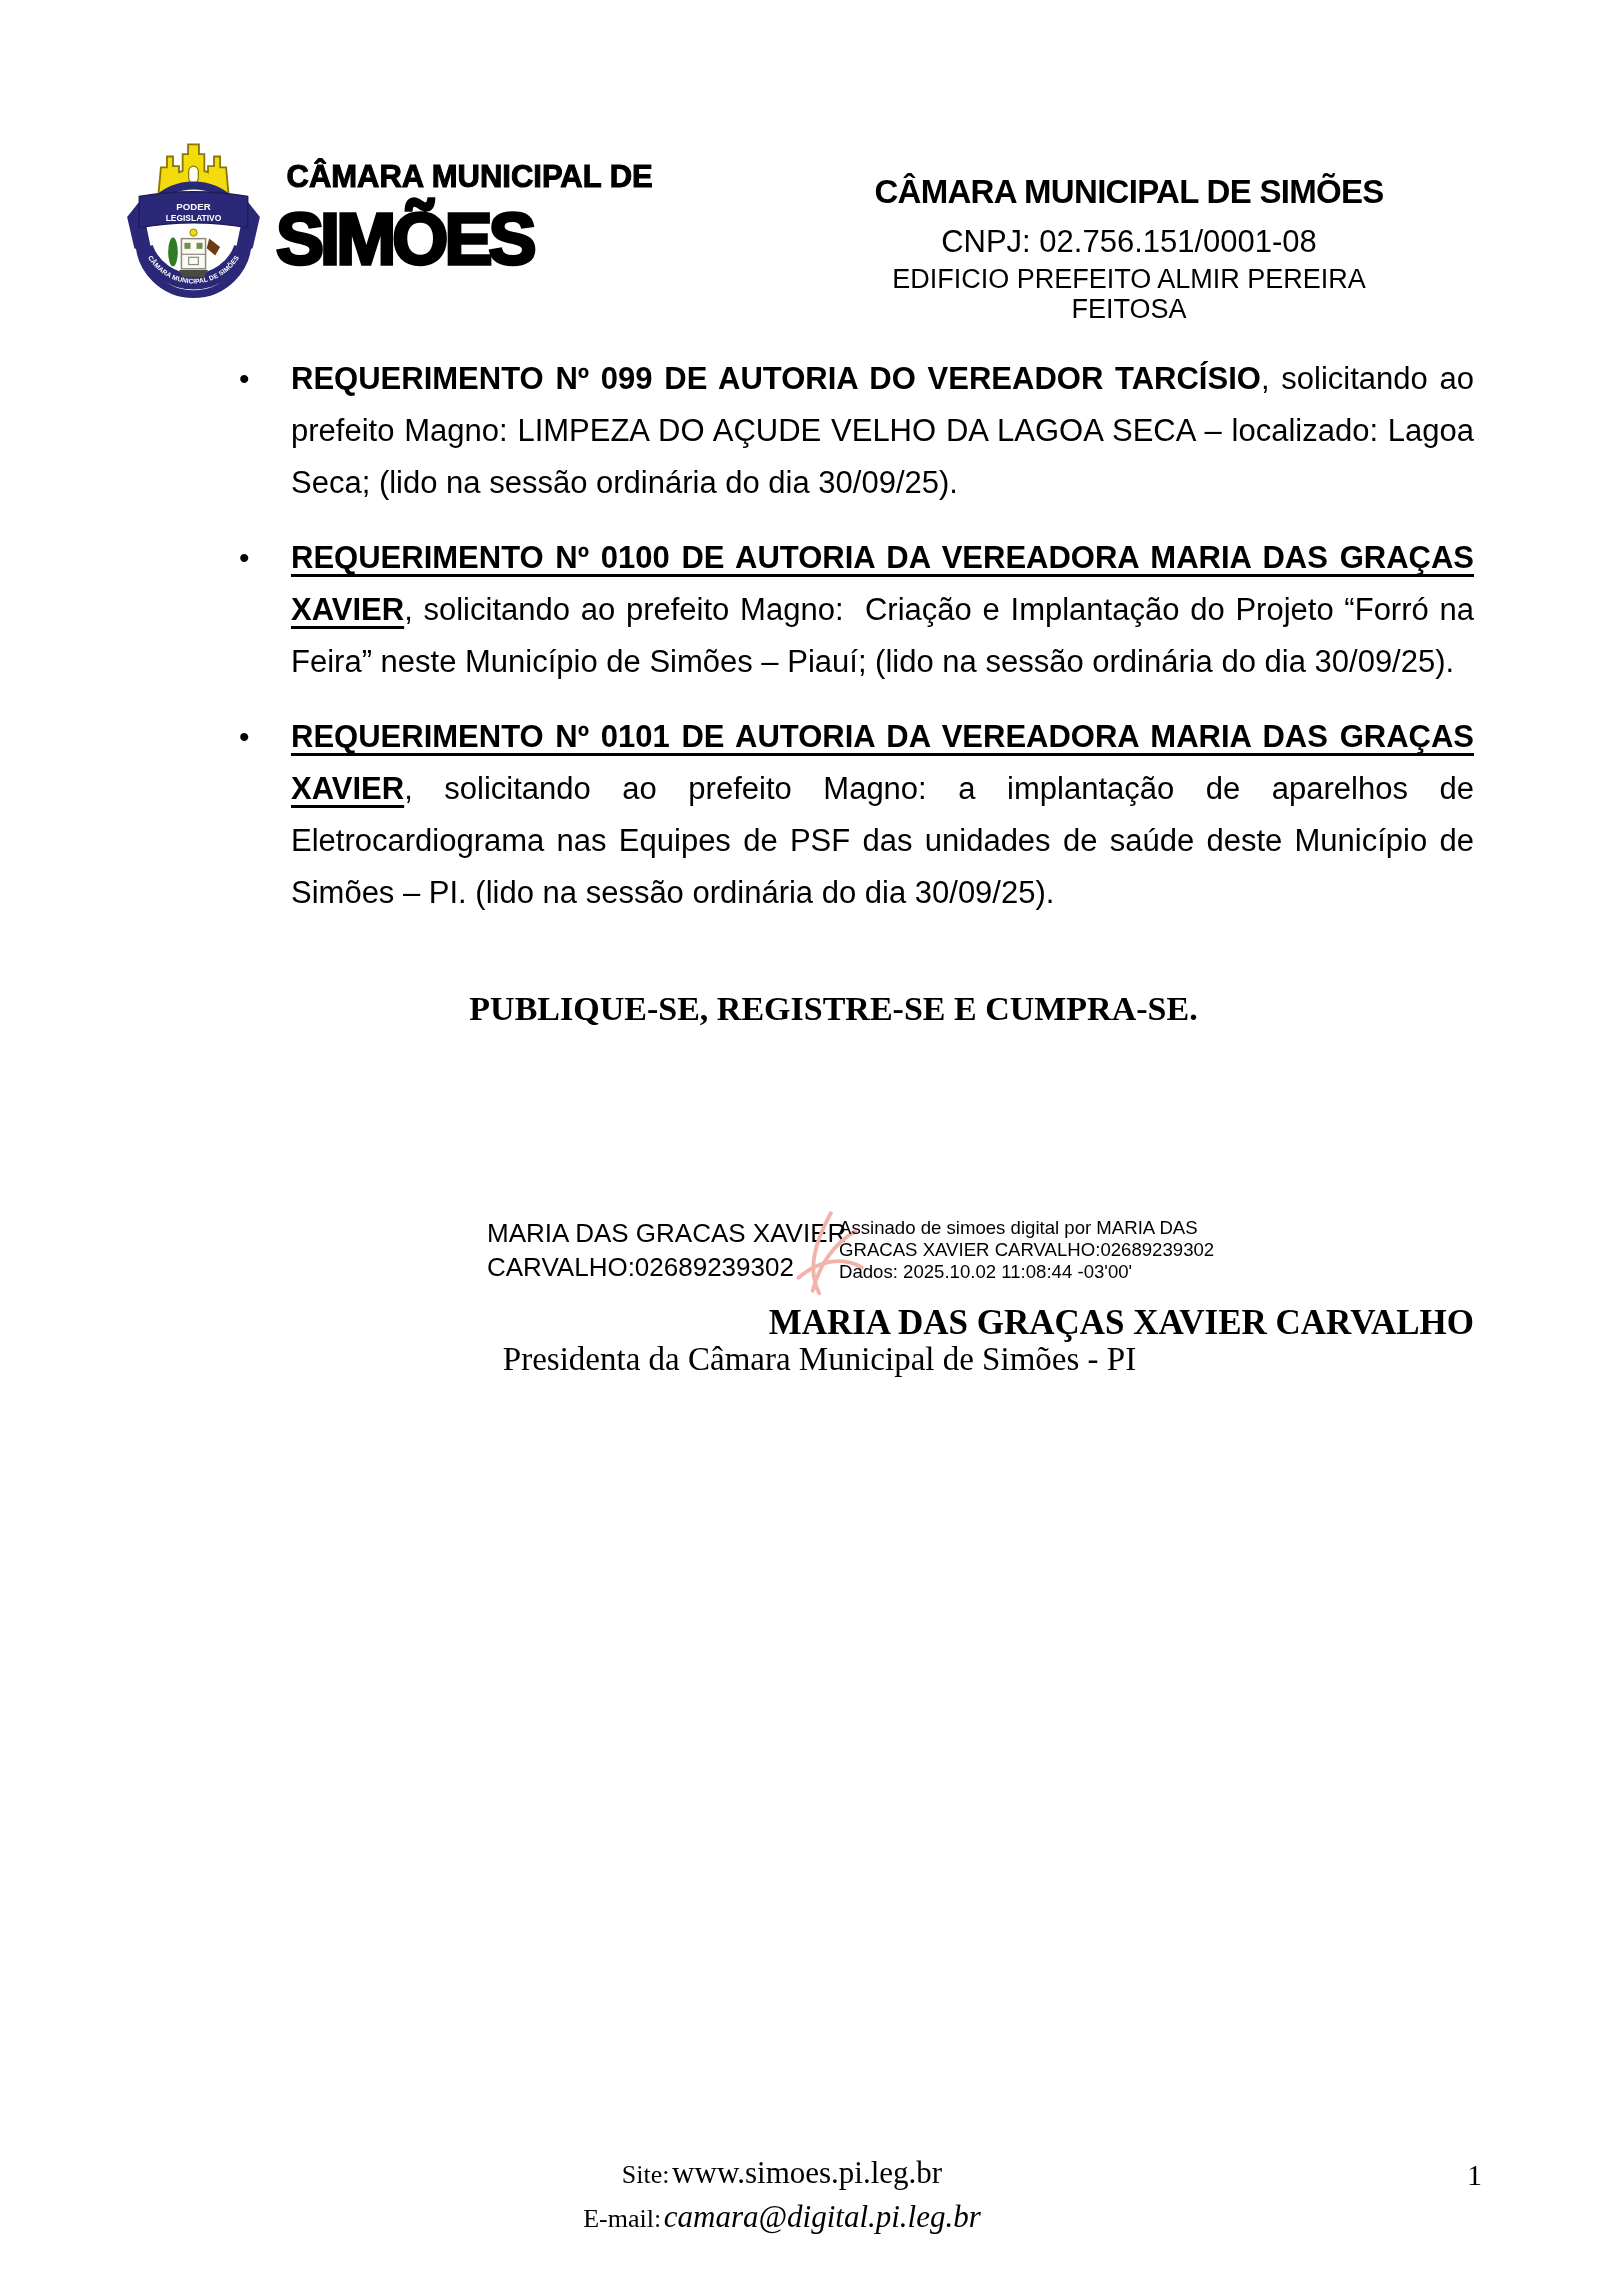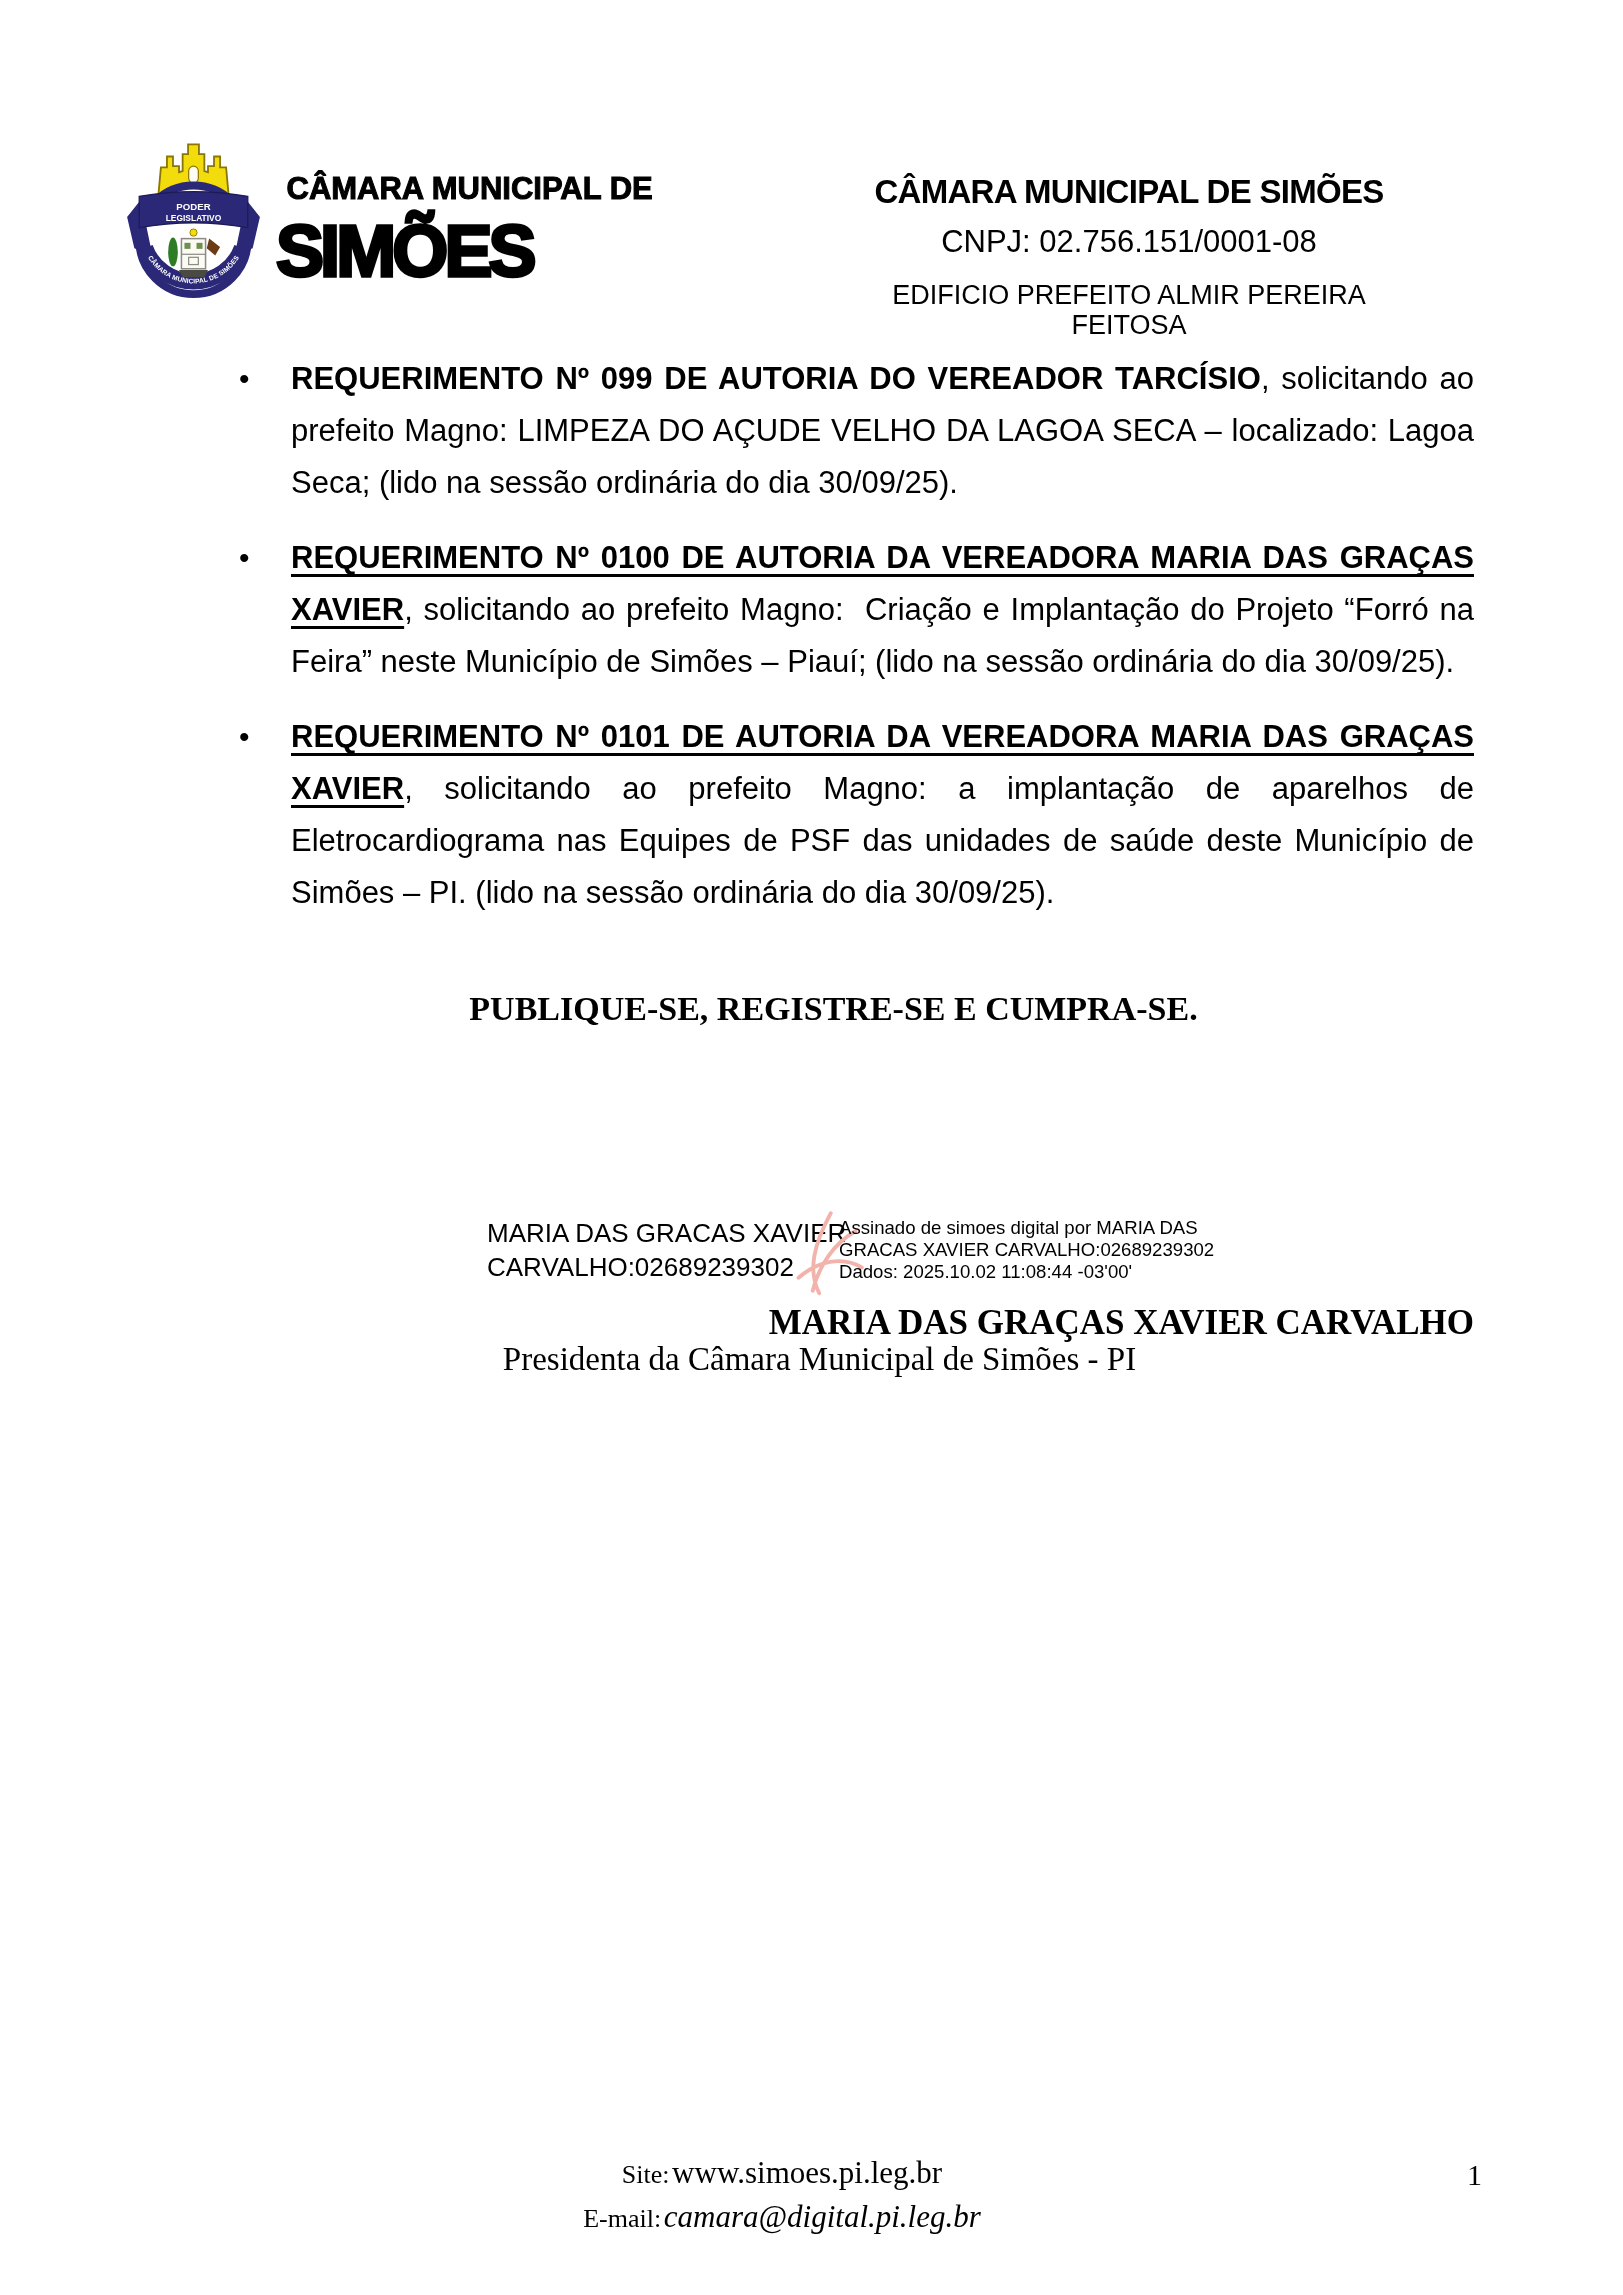--- a/index.html
+++ b/index.html
@@ -6,27 +6,27 @@
   html,body { background:#ffffff; }
   .page {
     position:relative; width:1623px; height:2295px; background:#ffffff;
     color:#000; font-family:"Liberation Sans", sans-serif; overflow:hidden;
   }
   .abs { position:absolute; }
 
   
   .crest { left:121px; top:136px; width:145px; height:169px; }
   .logo-text { left:276px; top:160px; width:406px; }
-  .logo-line1 { font-size:31px; font-weight:700; letter-spacing:0px; -webkit-text-stroke:1px #000; padding-left:10.5px; line-height:34px;margin-top:12px; }
+  .logo-line1 { font-size:31px; font-weight:700; letter-spacing:0px; -webkit-text-stroke:1px #000; padding-left:10.5px; line-height:34px; }
   .logo-line2 { font-size:72px; font-weight:700; letter-spacing:-3.9px; -webkit-text-stroke:3.3px #000; line-height:86px; margin-top:2px; }
 
   .header-right { left:838px; top:174px; width:582px; text-align:center; }
   .h-title { font-size:33px; font-weight:700; letter-spacing:-0.7px; line-height:35px; }
   .h-cnpj { font-size:31px; line-height:34px; margin-top:16px; }
-  .h-building { font-size:27px; line-height:30px; margin-top:21px; }
+  .h-building { font-size:27px; line-height:30px; margin-top:5px; }
 
   
   .req-list { left:193px; top:353px; width:1281px; }
   .req-item { position:relative; padding-left:98px; margin-bottom:23px; }
   .bullet { position:absolute; left:46px; top:0; font-size:30px; line-height:52px; }
   .req-p { font-size:31px; line-height:52px; text-align:justify; }
   .lead { font-weight:700; }
   .u { text-decoration:underline; text-decoration-thickness:3.3px; text-underline-offset:5.9px; }
 
   

